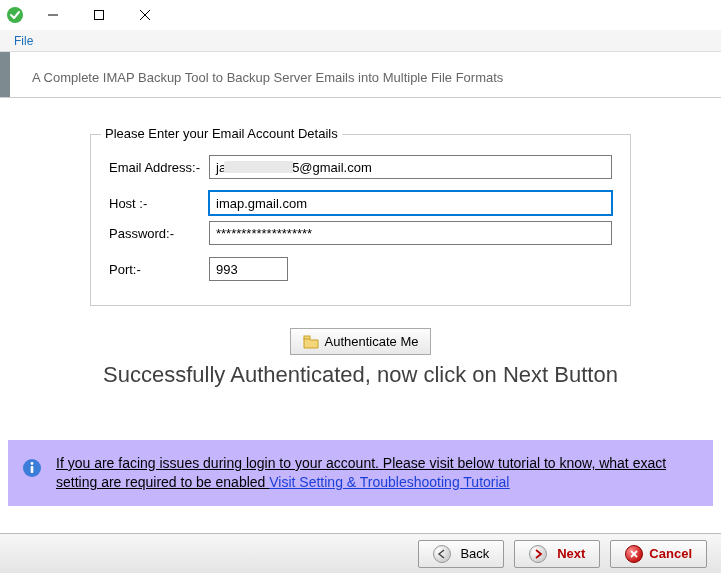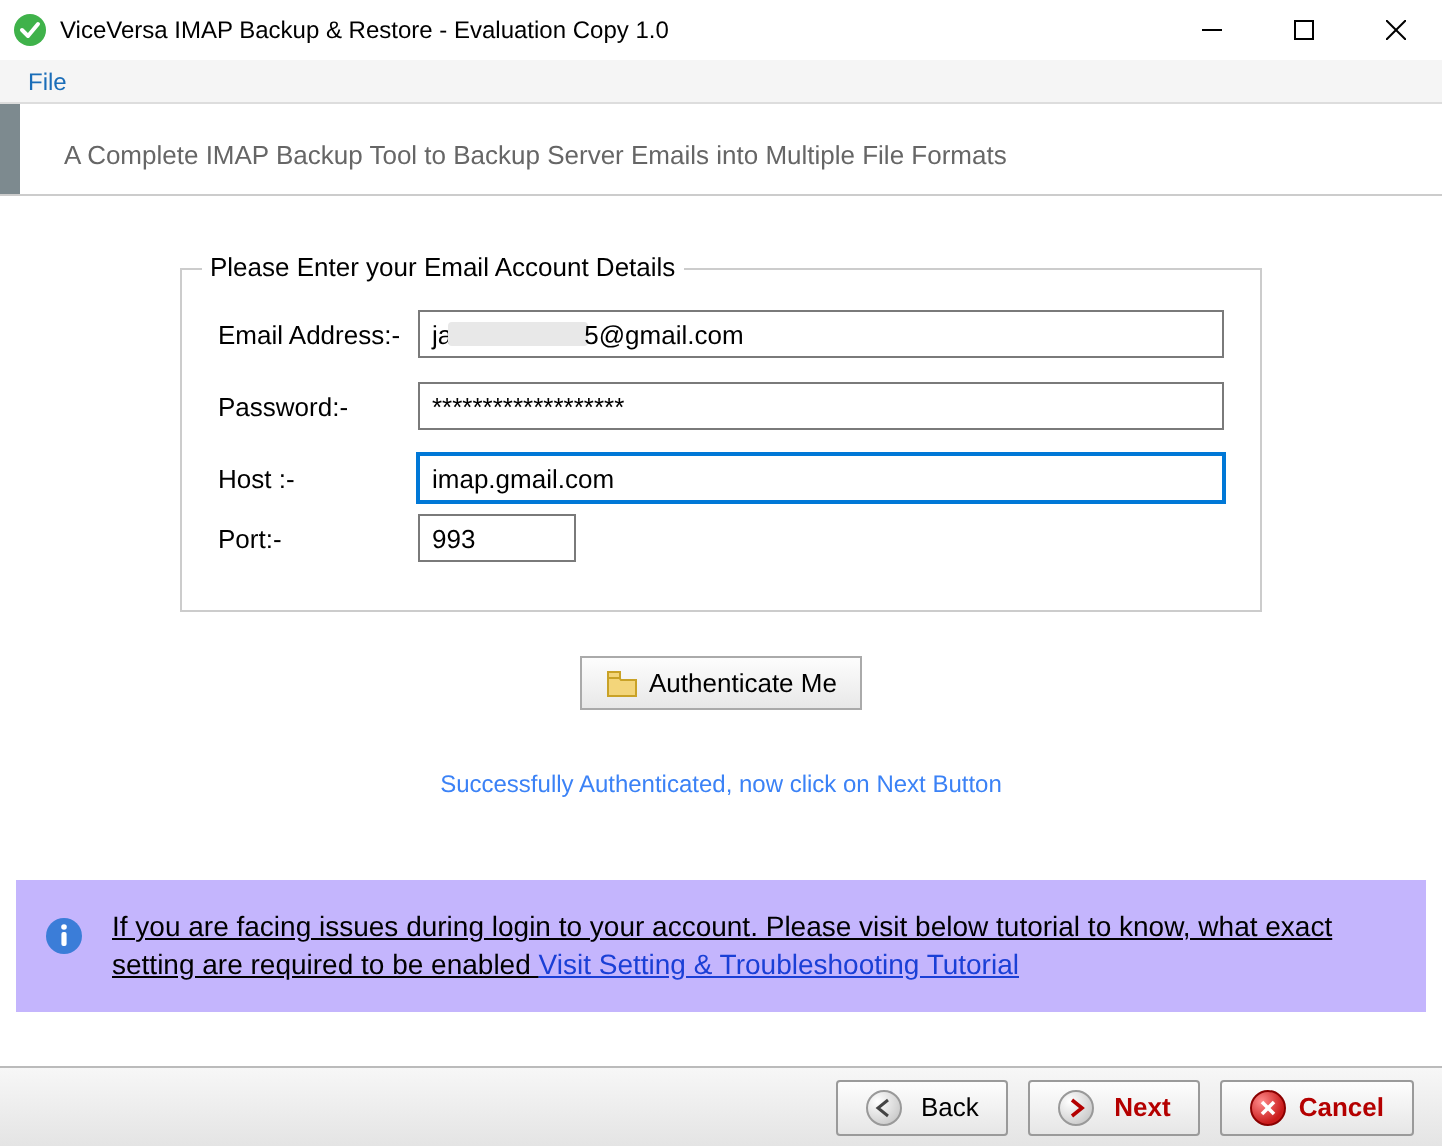--- a/index.html
+++ b/index.html
@@ -35,21 +35,21 @@
 .pwd-input { flex: 1; }
 .host-input { flex: 1; border: 1px solid #0078d7 !important; outline: 1px solid #0078d7; }
 .port-input { width: 79px; }
 
 .hint { text-align: right; font-size: 12px; font-weight: bold; color: #000; margin: -6px 0 10px 0; padding-right: 4px; }
 
 .auth-row { text-align: center; margin-top: 22px; }
 .auth-btn { display: inline-flex; align-items: center; gap: 6px; padding: 5px 12px; background: linear-gradient(#fdfdfd,#e8e8e8); border: 1px solid #aaa; font-size: 13px; }
 .auth-btn .folder-icon svg { display:block; }
 
-.status-msg { text-align: center; font-size: 12px; color: #3b82f6; margin-top: 30px; }
+.status-msg { text-align: center; font-size: 22px; color: #404040; margin-top: 7px; }
 
 .info-strip { position: absolute; left: 8px; right: 8px; top: 440px; background: #c4b5fd; padding: 14px 16px 14px 48px; font-size: 14px; color: #000; line-height: 1.35; text-decoration: underline; }
 .info-strip .info-icon { position: absolute; left: 14px; top: 18px; }
 .info-strip a { color: #1a3fd6; text-decoration: underline; }
 
 .footer { position: absolute; bottom: 0; left: 0; right: 0; height: 40px; background: linear-gradient(#f7f7f7,#e4e4e4); border-top: 1px solid #bbb; display: flex; justify-content: flex-end; align-items: center; padding-right: 14px; gap: 10px; }
 .fbtn { display: inline-flex; align-items: center; gap: 6px; padding: 4px 14px; background: linear-gradient(#fdfdfd,#e6e6e6); border: 1px solid #9a9a9a; border-radius: 2px; font-size: 13px; min-width: 86px; justify-content: space-between; }
 .fbtn .circ { width: 18px; height: 18px; border-radius: 50%; background: radial-gradient(circle at 30% 30%, #fff, #d8d8d8 60%, #bdbdbd); border: 1px solid #999; display:flex; align-items:center; justify-content:center; }
 .fbtn.next { font-weight: bold; color: #b40000; }
 .fbtn.cancel { font-weight: bold; color: #b40000; }
@@ -59,21 +59,20 @@
 </head>
 <body>
 
 <div class="titlebar">
   <span class="app-icon">
     <svg width="18" height="18" viewBox="0 0 18 18">
         <circle cx="9" cy="9" r="8" fill="#3fb24a"></circle>
         <path d="M5 9 l3 3 l5 -6" stroke="#fff" stroke-width="2" fill="none" stroke-linecap="round" stroke-linejoin="round"></path>
       </svg>
   </span>
-  <span class="title">ViceVersa IMAP Backup &amp; Restore - Evaluation Copy 1.0</span>
   <div class="win-controls">
     <div class="win-btn">
         <svg width="10" height="10">
           <line x1="0" y1="5" x2="10" y2="5" stroke="#000"></line>
         </svg>
       </div>
     <div class="win-btn">
         <svg width="10" height="10">
           <rect x="0.5" y="0.5" width="9" height="9" fill="none" stroke="#000"></rect>
         </svg>
@@ -104,28 +103,28 @@
 
     <div class="row">
       <label>Email Address:-</label>
       <div class="email-input" style="height:24px;border:1px solid #7a7a7a;padding:2px 6px;font-size:13px;display:flex;align-items:center;background:#fff;">
         <span>ja</span>
           <span class="redact"></span>
           <span>5@gmail.com</span>
       </div>
     </div>
 
+    <div class="row" style="margin-bottom:6px;">
+      <label>Host :-</label>
+      <input type="text" class="host-input" value="imap.gmail.com" style="">
+    </div>
+
     <div class="row">
       <label>Password:-</label>
       <input type="text" class="pwd-input" value="*******************" style="">
-    </div>
-
-    <div class="row" style="margin-bottom:6px;">
-      <label>Host :-</label>
-      <input type="text" class="host-input" value="imap.gmail.com" style="">
     </div>
 
     <div class="row" style="margin-bottom:0;">
       <label>Port:-</label>
       <input type="text" class="port-input" value="993" style="">
     </div>
   </div>
 
   <div class="auth-row">
     <button class="auth-btn">

